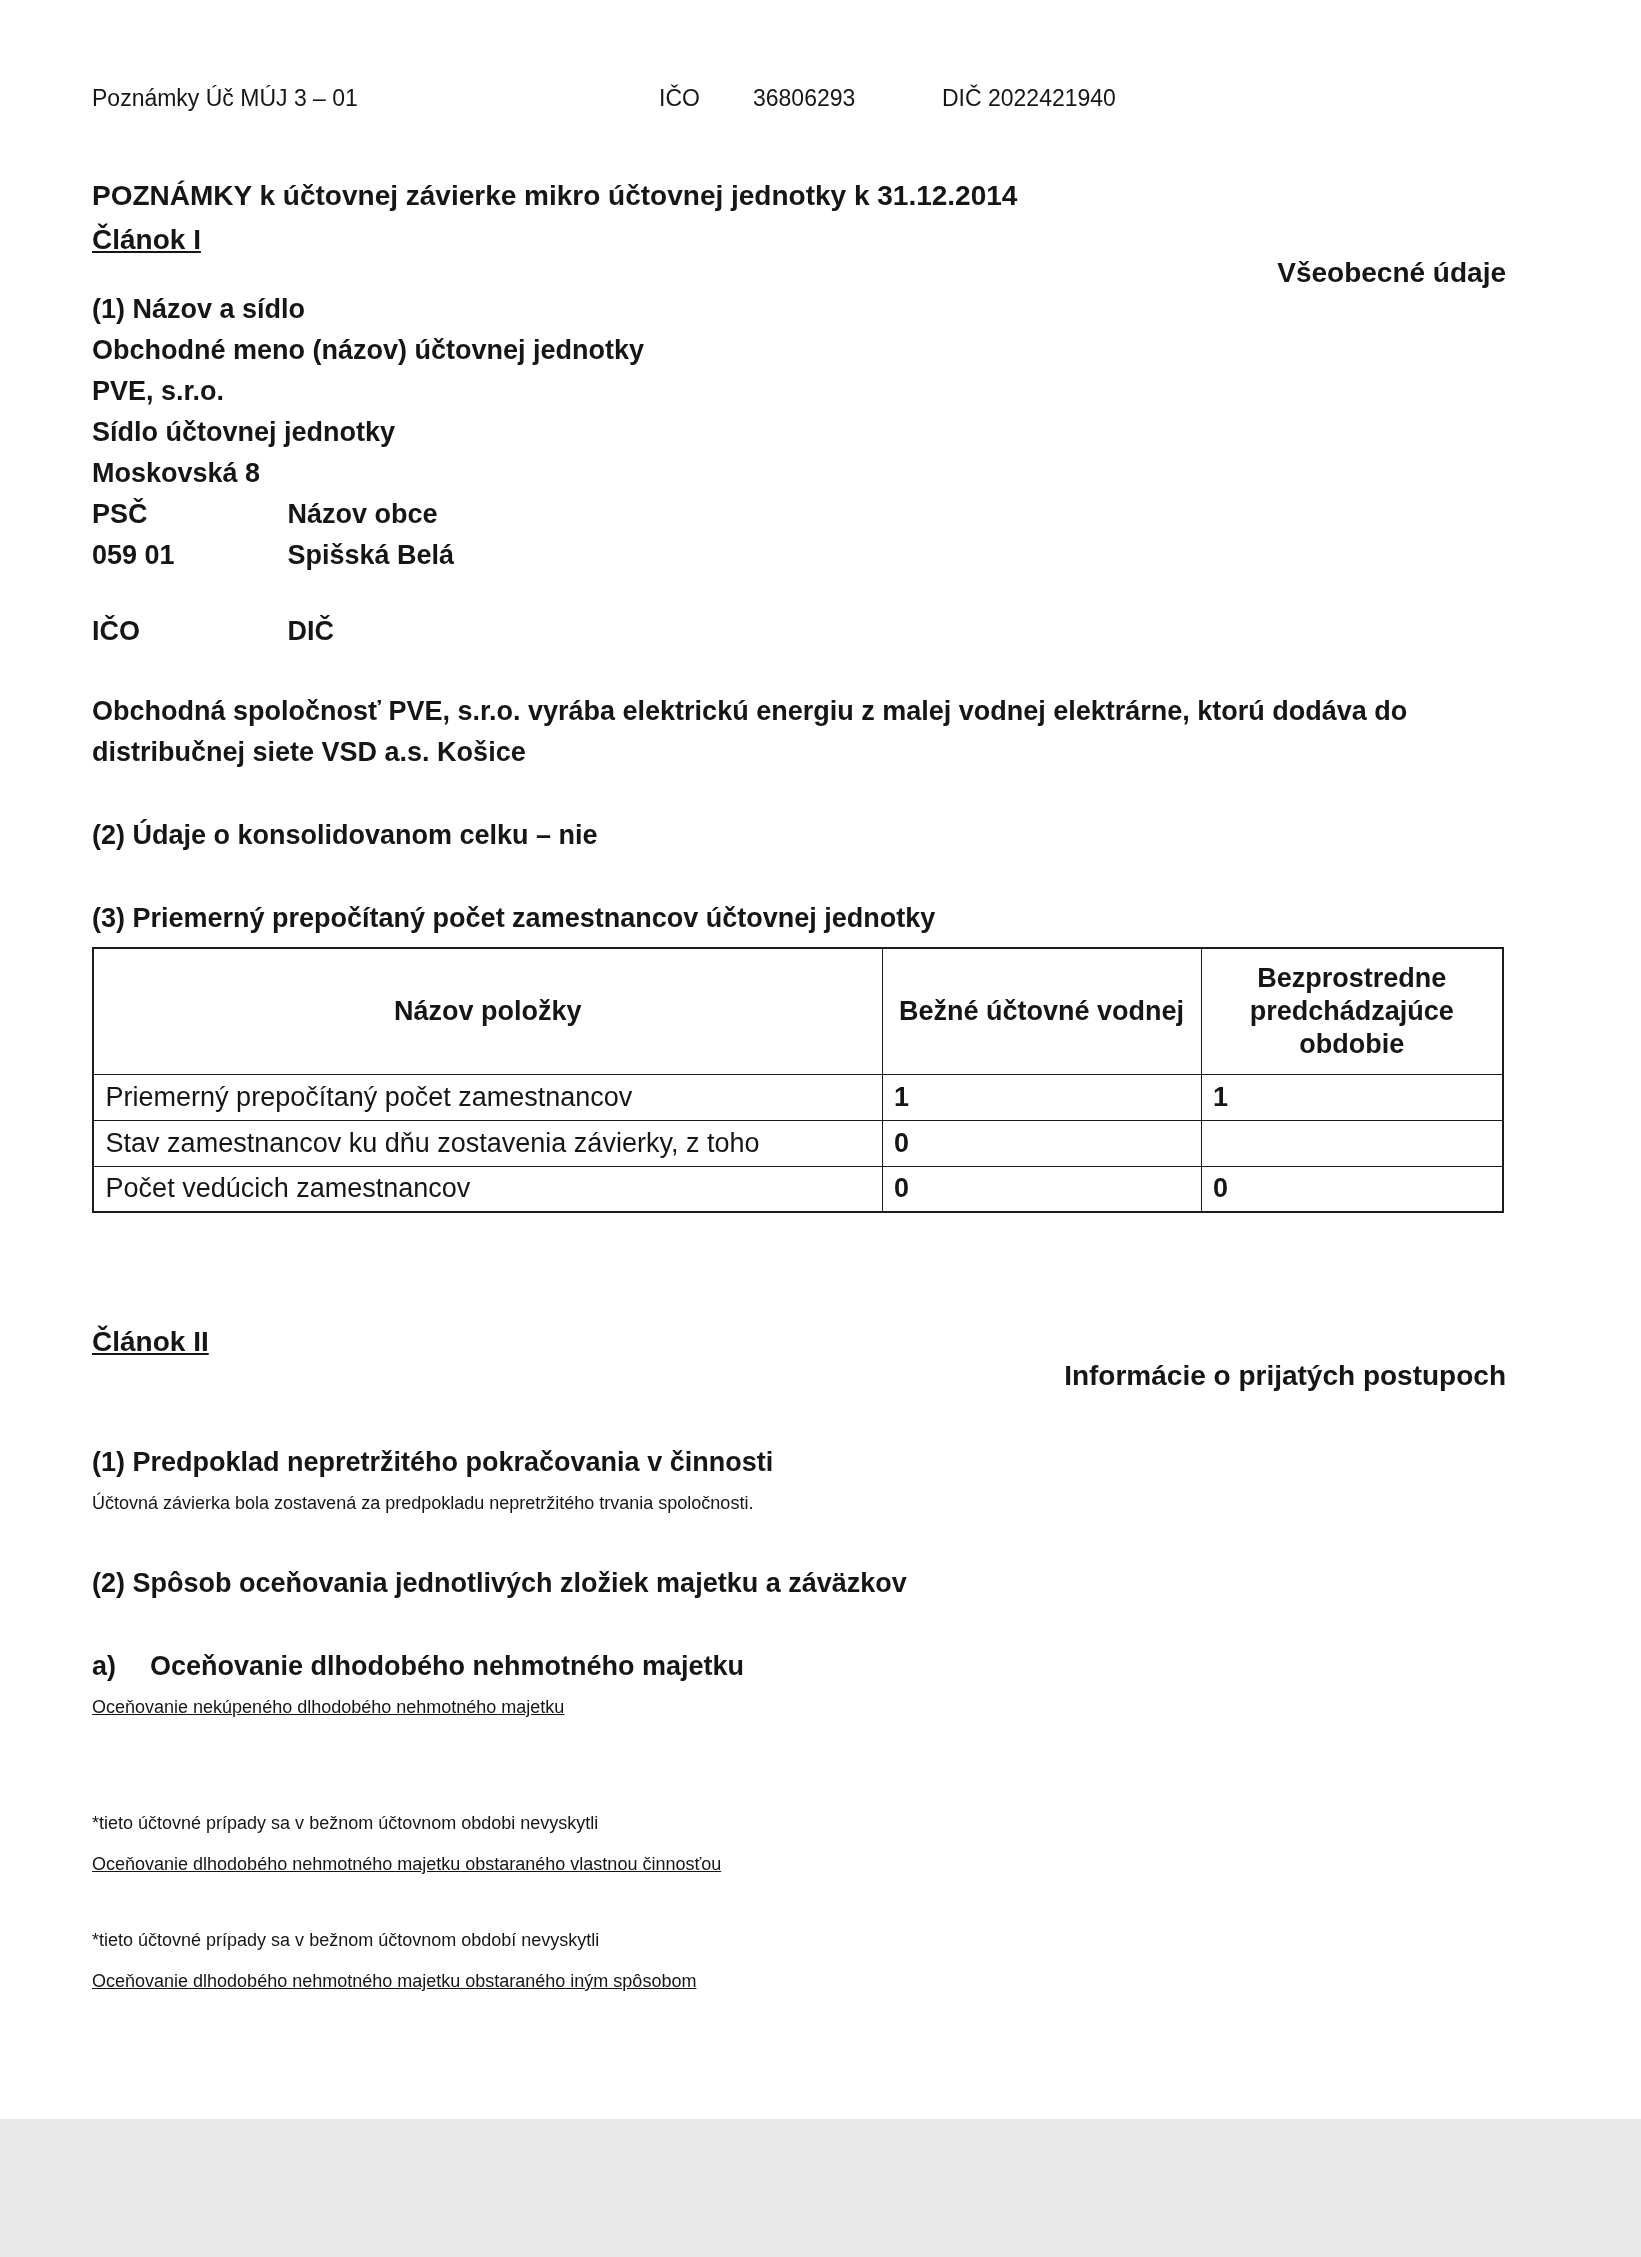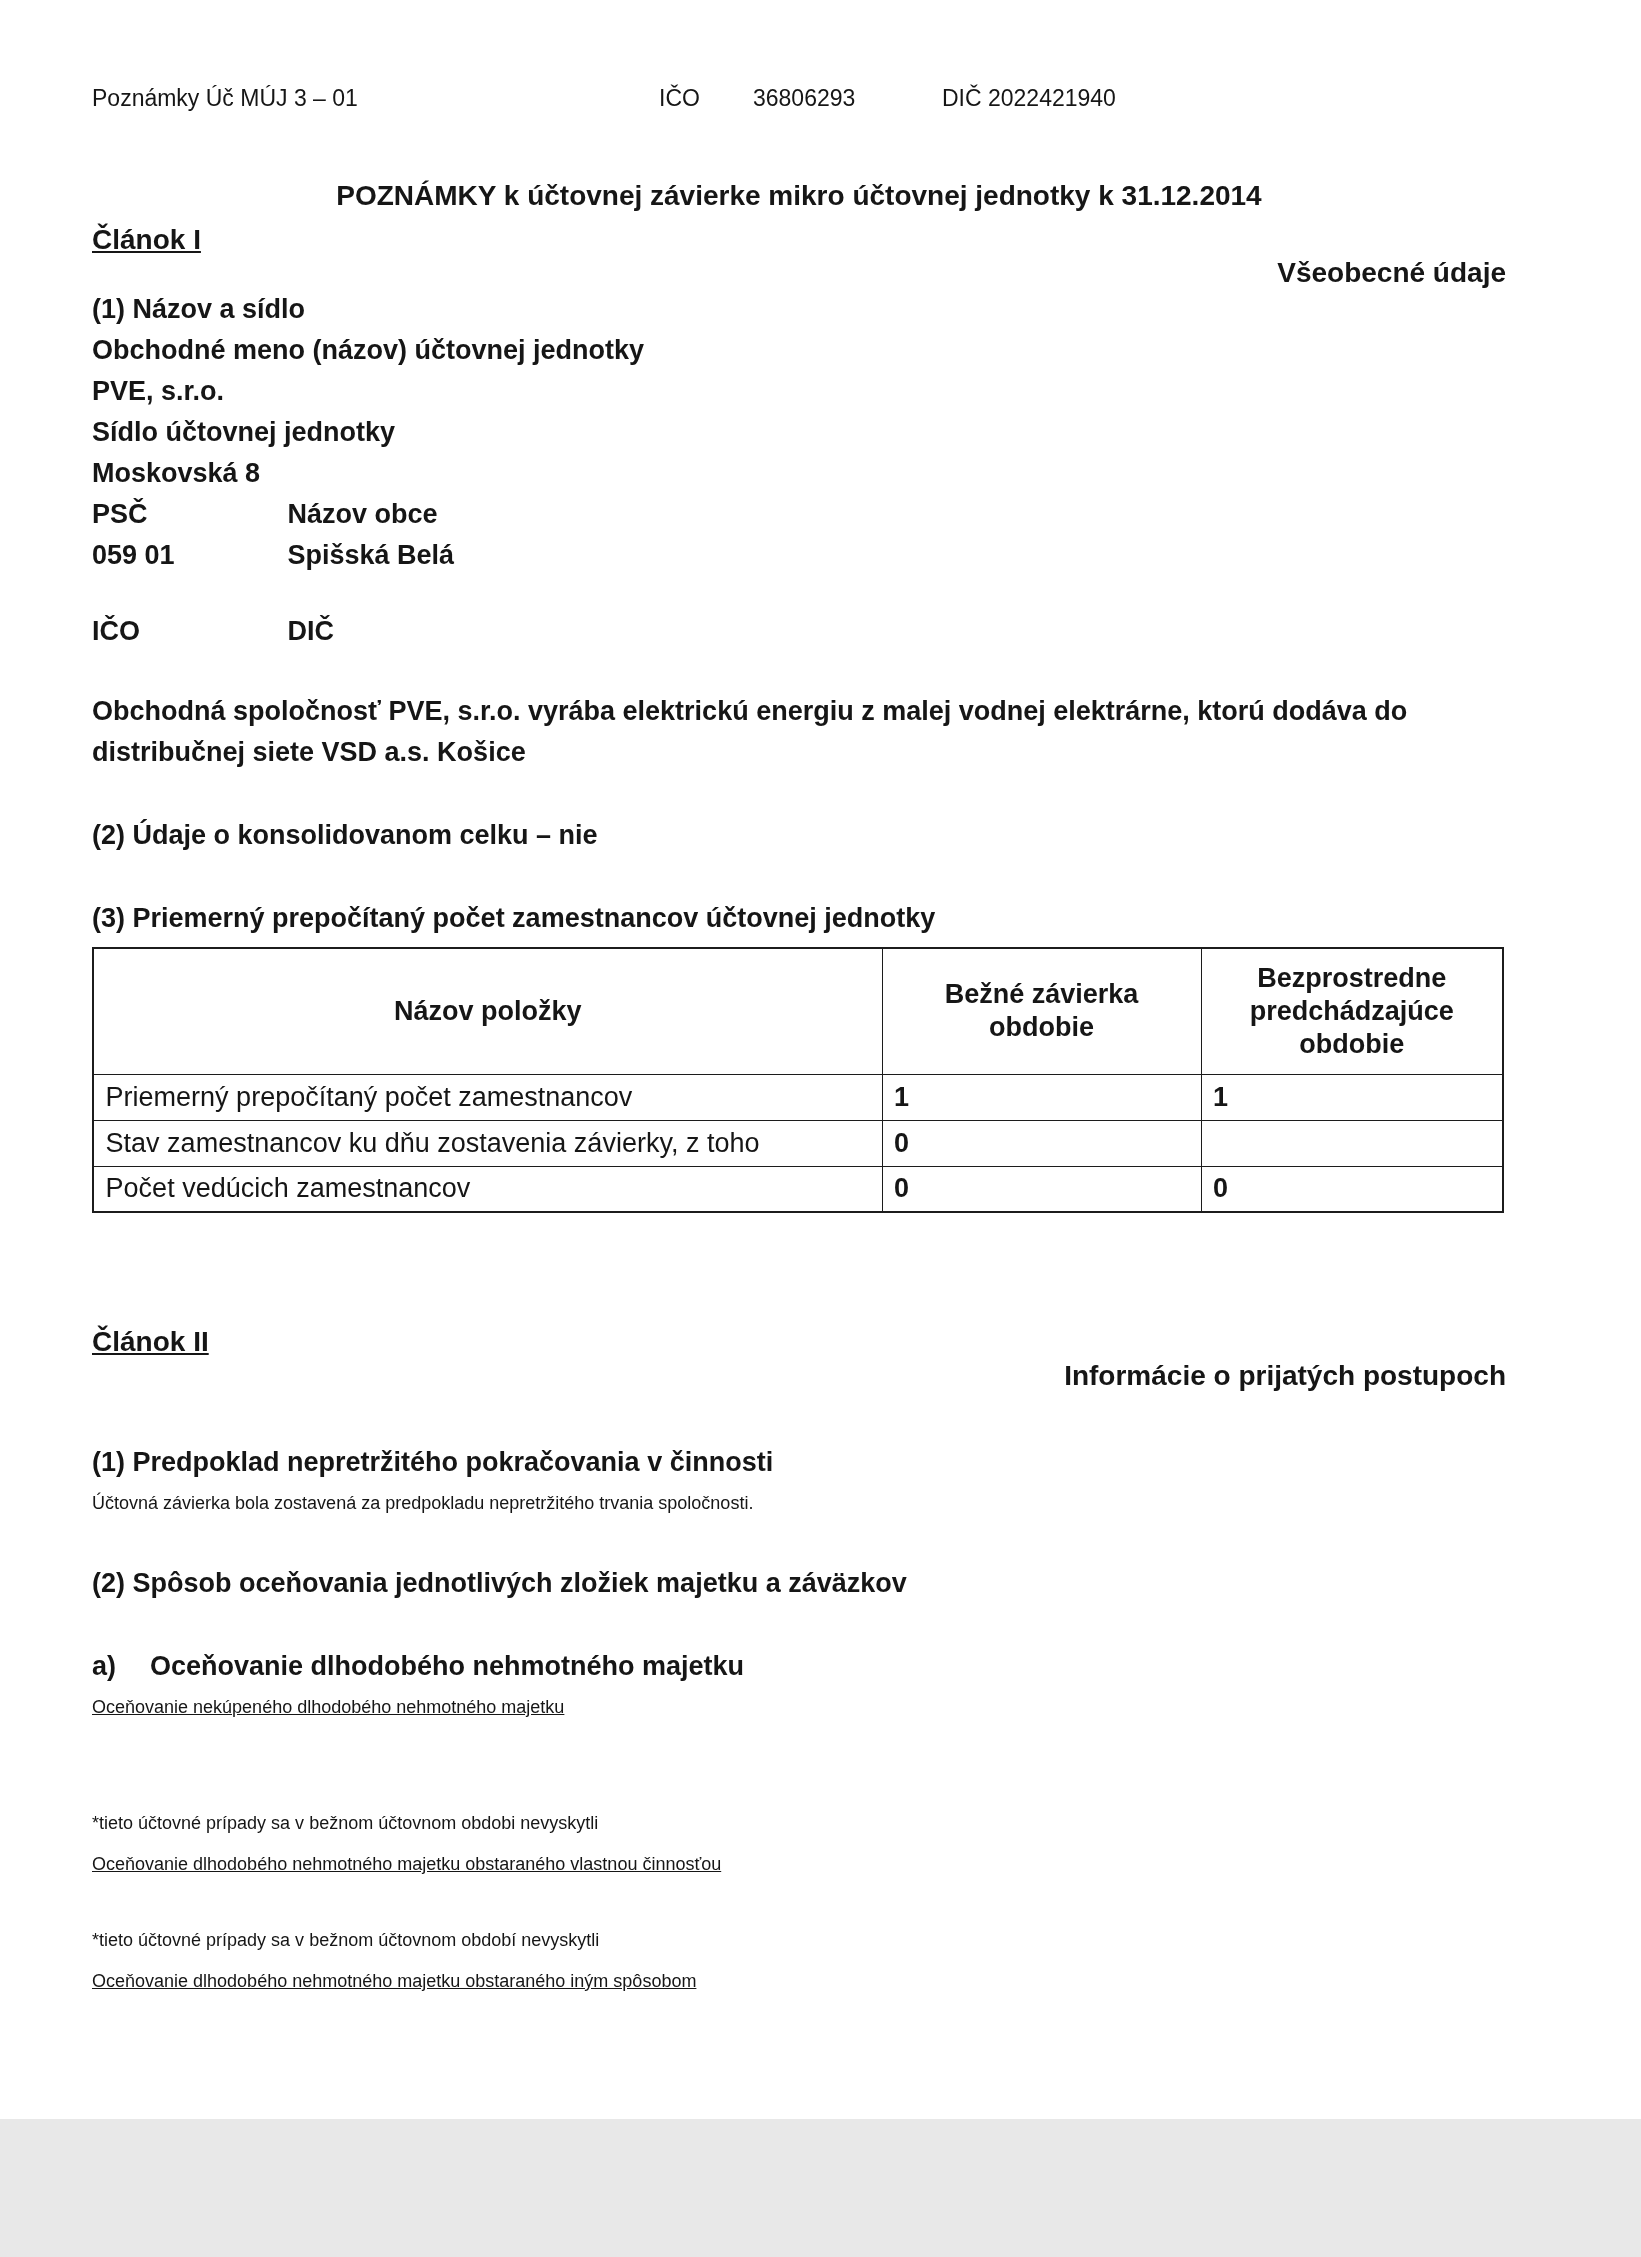--- a/index.html
+++ b/index.html
@@ -16,21 +16,21 @@
   .content { position:absolute; left:92px; right:135px; top:0; }
 
   
   .doc-header { position:relative; height:39px; margin-top:85px; font-size:23px; font-weight:400; }
   .doc-header span { position:absolute; top:0; white-space:nowrap; }
   .hdr-form  { left:0; }
   .hdr-ico-l { left:567px; }
   .hdr-ico-v { left:661px; }
   .hdr-dic   { left:850px; }
 
-  .title { margin-top:56px; text-align:center; font-size:28px; font-weight:700; }
+  .title { margin-top:56px; font-size:28px; font-weight:700; }
 
   .article-head { margin-top:11.6px; font-size:28px; font-weight:700; text-decoration:underline; }
   .centered-sub { text-align:right; font-size:28px; font-weight:700; margin-top:1.9px; }
 
   .line   { font-size:27px; line-height:41px; font-weight:700; }
   .rline  { font-size:18px; line-height:41px; font-weight:400; }
   .uline  { text-decoration:underline; }
   .two-col .col-a { display:inline-block; width:188px; }
   .two-col .col-b { display:inline-block; }
 
@@ -116,21 +116,21 @@
 
     <table class="emp-table">
       <colgroup>
           <col class="c-name">
           <col class="c-cur">
           <col class="c-prev">
         </colgroup>
       <thead>
         <tr>
           <th>Názov položky</th>
-          <th>Bežné závierka obdobie</th>
+          <th>Bežné účtovné vodnej</th>
           <th>Bezprostredne predchádzajúce obdobie</th>
         </tr>
       </thead>
       <tbody>
         <tr>
           <td>Priemerný prepočítaný počet zamestnancov</td>
           <td class="val">1</td>
           <td class="val">1</td>
         </tr>
         <tr>

